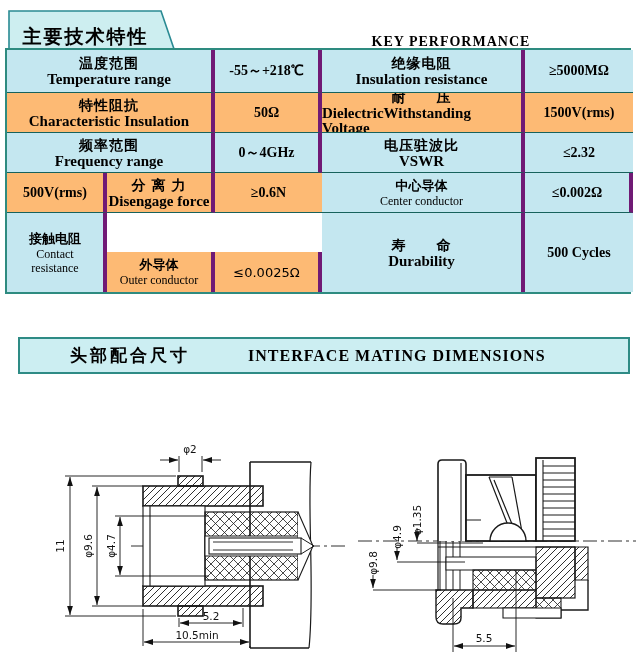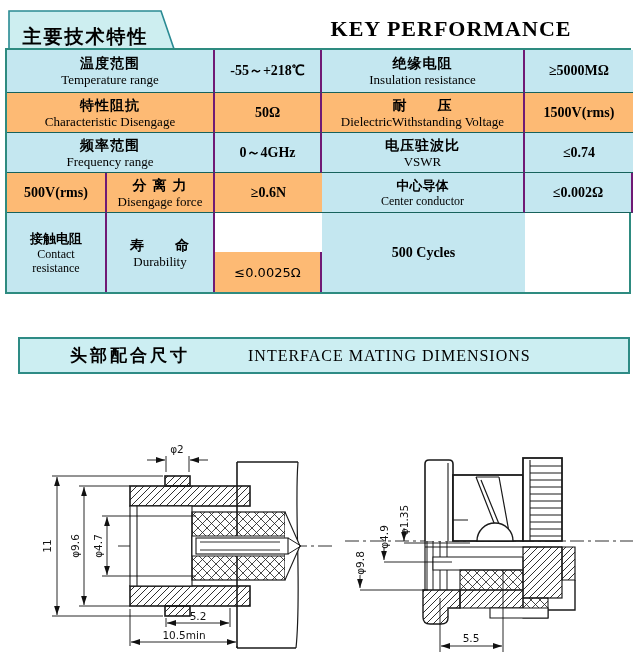--- a/index.html
+++ b/index.html
@@ -5,53 +5,53 @@
   html,body{margin:0;padding:0;background:#fff;}
   #page{position:relative;width:636px;height:659px;background:#ffffff;overflow:hidden;
         font-family:"Liberation Sans",sans-serif;color:#000;}
 
   
   .hdr1{position:absolute;left:0;top:8px;width:636px;height:42px;}
   .tab-shape{position:absolute;left:8px;top:2px;width:170px;height:40px;}
   .tab-label{position:absolute;left:8px;top:2px;width:155px;height:53px;
              display:flex;align-items:center;justify-content:center;
              font-size:19px;font-weight:bold;letter-spacing:2px;}
-  .key-perf{position:absolute;left:320px;top:0;width:262px;height:42px;
+  .key-perf{position:absolute;left:320px;top:13px;width:262px;height:42px;
             display:flex;align-items:center;justify-content:center;
-            font-family:"Liberation Serif",serif;font-weight:bold;font-size:22px;letter-spacing:1px;}
+            font-family:"Liberation Serif",serif;font-weight:bold;font-size:14px;letter-spacing:1px;}
 
   
   .spec{position:absolute;left:5px;top:48px;width:626px;
         display:grid;grid-template-columns:100px 108px 107px 203px 108px;
         grid-template-rows:43px 40px 40px 40px 39px 40px;
         border:2px solid #2e8b80;box-sizing:border-box;}
   .spec-shadow{position:absolute;left:6px;top:291px;width:324px;height:3px;
                background:#b9c6c6;opacity:.7;}
-  .cell{border-right:2px solid #701a75;border-bottom:1px solid #17625c;
+  .cell{border-right:4px solid #701a75;border-bottom:1px solid #17625c;
         display:flex;flex-direction:column;align-items:center;justify-content:center;
         overflow:hidden;}
   .cell.last-c{border-right:none;} .cell.last-r{border-bottom:none;}
   .bg-a{background:#c4e7f0;} .bg-b{background:#fdba74;}
   .cn{font-size:14px;font-weight:bold;letter-spacing:1px;line-height:17px;white-space:pre;}
-  .en{font-family:"Liberation Serif",serif;font-size:13px;font-weight:normal;line-height:15px;}
+  .en{font-family:"Liberation Serif",serif;font-size:15px;font-weight:bold;line-height:15px;}
   .val{font-family:"Liberation Serif",serif;font-size:14px;font-weight:bold;}
   .cn-s{font-size:13px;font-weight:bold;line-height:16px;}
   .en-s{font-family:"Liberation Serif",serif;font-size:12px;font-weight:normal;line-height:14px;}
   .val-light{font-family:"DejaVu Sans",sans-serif;font-size:13px;font-weight:normal;}
 
   
   .hdr2{position:absolute;left:18px;top:337px;width:612px;height:37px;
         background:#cceef2;border:2px solid #2e8b85;box-sizing:border-box;
         display:flex;align-items:center;}
   .hdr2-cn{margin-left:50px;font-size:17px;font-weight:bold;letter-spacing:3px;}
   .hdr2-en{margin-left:58px;font-family:"Liberation Serif",serif;font-size:16px;
-           font-weight:normal;letter-spacing:1px;}
-
-  
-  .drawings{position:absolute;left:0;top:420px;width:574px;height:239px;}
+           font-weight:bold;letter-spacing:1px;}
+
+  
+  .drawings{position:absolute;left:0;top:420px;width:574px;height:239px;padding-left:13px;}
   svg text{font-family:"DejaVu Sans",sans-serif;}
 </style>
 </head>
 <body>
 
 <div id="page">
 
   <div class="hdr1">
     <svg class="tab-shape" viewBox="0 0 170 40">
       <polygon points="1,1 153,1 166,39 1,39" fill="#cdeef0" stroke="#2a8a93" stroke-width="1.6"></polygon>
@@ -73,21 +73,21 @@
     <div class="cell bg-a">
       <span class="cn">绝缘电阻</span>
       <span class="en">Insulation resistance</span>
     </div>
     <div class="cell bg-a last-c">
       <span class="val">≥5000MΩ</span>
     </div>
 
     <div class="cell bg-b" style="grid-column:1/3">
       <span class="cn">特性阻抗</span>
-      <span class="en">Characteristic Disengage</span>
+      <span class="en">Characteristic Insulation</span>
     </div>
     <div class="cell bg-b">
       <span class="val">50Ω</span>
     </div>
     <div class="cell bg-b">
       <span class="cn">耐　　压</span>
       <span class="en">DielectricWithstanding Voltage</span>
     </div>
     <div class="cell bg-b last-c">
       <span class="val">1500V(rms)</span>
@@ -98,21 +98,21 @@
       <span class="en">Frequency range</span>
     </div>
     <div class="cell bg-a">
       <span class="val">0～4GHz</span>
     </div>
     <div class="cell bg-a">
       <span class="cn">电压驻波比</span>
       <span class="en">VSWR</span>
     </div>
     <div class="cell bg-a last-c">
-      <span class="val">≤0.74</span>
+      <span class="val">≤2.32</span>
     </div>
 
     <div class="cell bg-b">
       <span class="val">500V(rms)</span>
     </div>
     <div class="cell bg-b">
       <span class="cn">分 离 力</span>
       <span class="en">Disengage force</span>
     </div>
     <div class="cell bg-b last-c">
@@ -130,20 +130,24 @@
     </div>
     <div class="cell bg-a">
       <span class="val">≤0.002Ω</span>
     </div>
     <div class="cell bg-a last-r" style="grid-row:5/7">
       <span class="cn">寿　　命</span>
       <span class="en">Durability</span>
     </div>
     <div class="cell bg-a last-c last-r" style="grid-row:5/7">
       <span class="val">500 Cycles</span>
+    </div>
+    <div class="cell bg-b last-r" style="grid-column:2;grid-row:6">
+      <span class="cn-s">外导体</span>
+      <span class="en-s">Outer conductor</span>
     </div>
     <div class="cell bg-b last-r" style="grid-column:3;grid-row:6">
       <span class="val-light">≤0.0025Ω</span>
     </div>
   </div>
 
   <div class="hdr2">
     <span class="hdr2-cn">头部配合尺寸</span>
     <span class="hdr2-en">INTERFACE  MATING  DIMENSIONS</span>
   </div>

